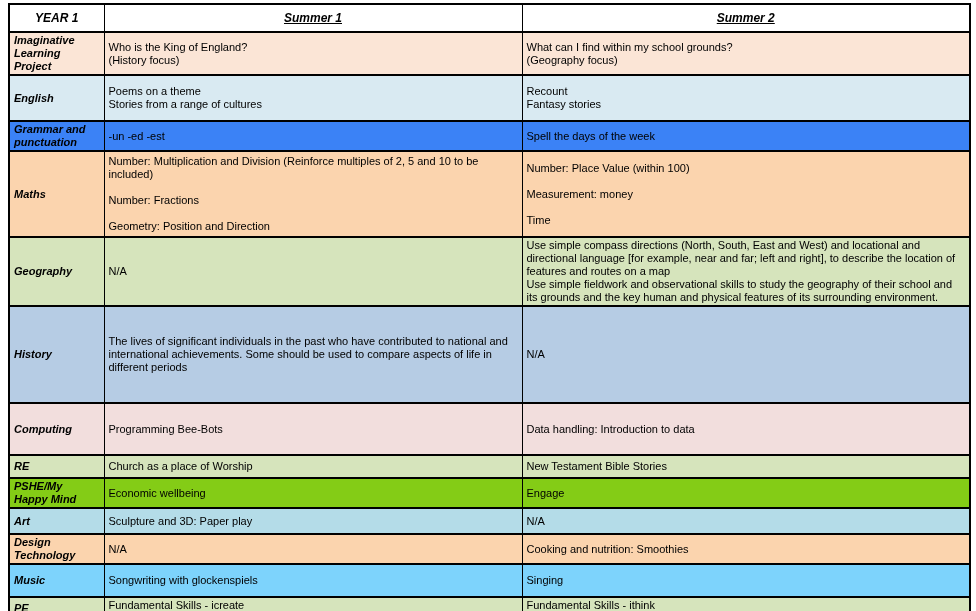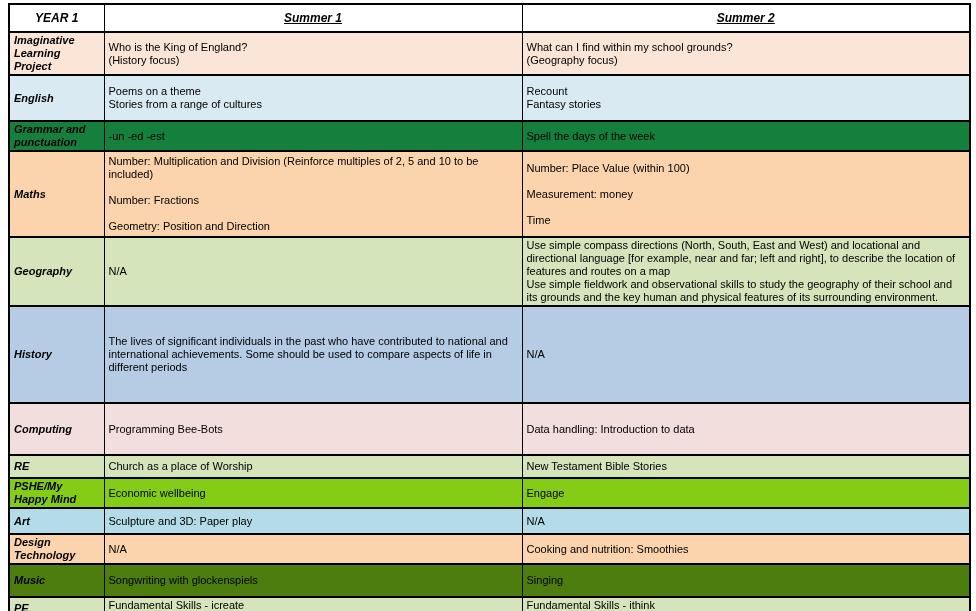--- a/index.html
+++ b/index.html
@@ -112,21 +112,21 @@
         <td class="content">What can I find within my school grounds?
 (Geography focus)</td>
       </tr>
       <tr style="background-color: rgb(217, 234, 242);">
         <td class="subject">English</td>
         <td class="content">Poems on a theme
 Stories from a range of cultures</td>
         <td class="content">Recount
 Fantasy stories</td>
       </tr>
-      <tr style="background-color: #15803d;">
+      <tr style="background-color: #3b82f6;">
         <td class="subject">Grammar and
 punctuation</td>
         <td class="content">-un -ed -est</td>
         <td class="content">Spell the days of the week</td>
       </tr>
       <tr style="background-color: rgb(251, 212, 174);">
         <td class="subject">Maths</td>
         <td class="content">Number: Multiplication and Division (Reinforce multiples of 2, 5 and 10 to be included)
 
 Number: Fractions
@@ -169,21 +169,21 @@
         <td class="subject">Art</td>
         <td class="content">Sculpture and 3D: Paper play</td>
         <td class="content">N/A</td>
       </tr>
       <tr style="background-color: rgb(251, 212, 174);">
         <td class="subject">Design
 Technology</td>
         <td class="content">N/A</td>
         <td class="content">Cooking and nutrition: Smoothies</td>
       </tr>
-      <tr style="background-color: #4d7c0f;">
+      <tr style="background-color: #7dd3fc;">
         <td class="subject">Music</td>
         <td class="content">Songwriting with glockenspiels</td>
         <td class="content">Singing</td>
       </tr>
       <tr class="valign-top" style="background-color: rgb(214, 228, 188);">
         <td class="subject">PE</td>
         <td class="content">Fundamental Skills - icreate</td>
         <td class="content">Fundamental Skills - ithink</td>
       </tr>
       <tr style="background-color: rgb(180, 220, 232);">

